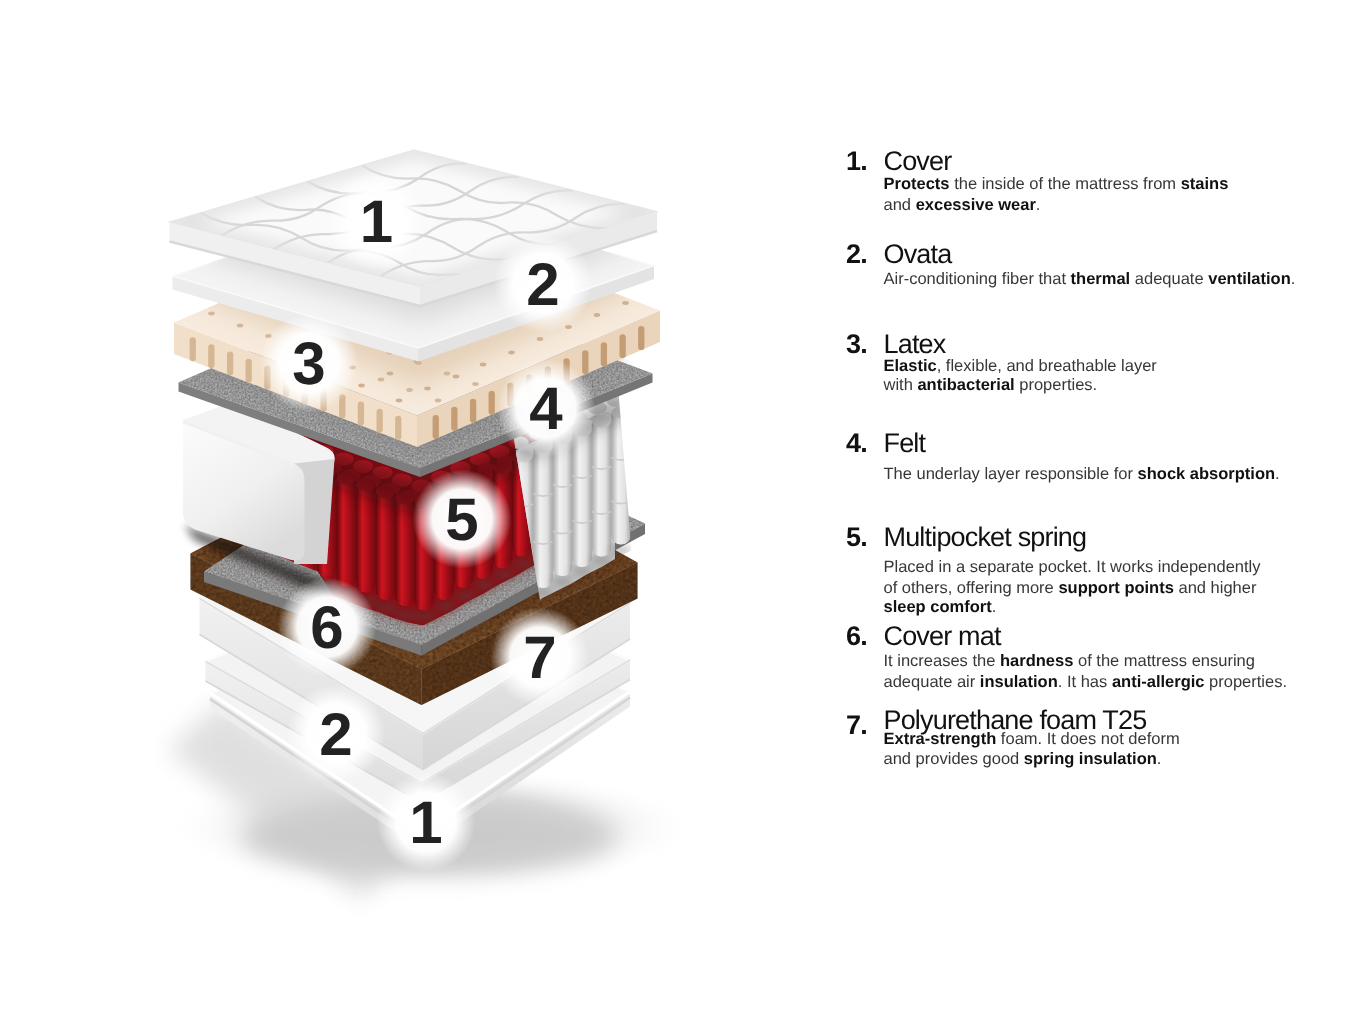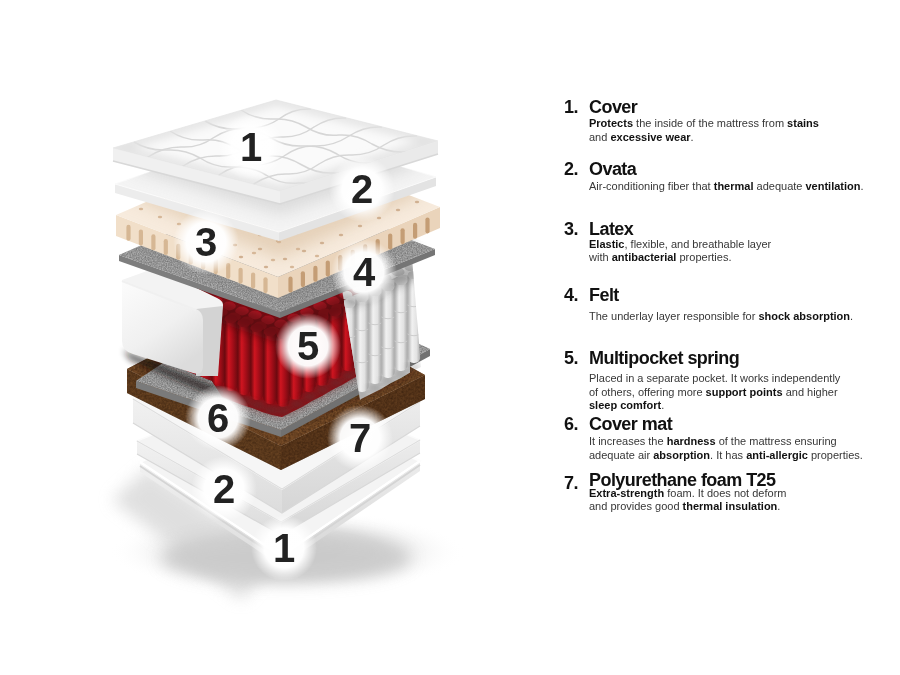--- a/index.html
+++ b/index.html
@@ -1,17 +1,17 @@
 <!DOCTYPE html>
 <html><head><meta charset="utf-8">
 <style>
 html,body{margin:0;padding:0;background:#fff;width:900px;height:675px;overflow:hidden}
 body{font-family:"Liberation Sans",sans-serif;position:relative}
 .num{position:absolute;left:564px;font-size:18px;font-weight:bold;color:#111;letter-spacing:-0.5px;line-height:20px}
-.hd{position:absolute;left:589px;font-size:18px;font-weight:bold;color:#111;letter-spacing:-0.55px;line-height:20px}
+.hd{position:absolute;left:589px;font-size:18px;font-weight:normal;color:#111;letter-spacing:-0.55px;line-height:20px}
 .bd{position:absolute;left:589px;font-size:11px;color:#373737;line-height:13.2px}
 .bd b{color:#111}
 </style></head>
 <body>
 
 <svg width="900" height="675" viewBox="0 0 900 675" style="position:absolute;left:0;top:0">
 <defs>
 <radialGradient id="glow">
         <stop offset="0%" stop-color="#fff"></stop>
         <stop offset="60%" stop-color="#fff" stop-opacity="0.97"></stop>
@@ -486,16 +486,16 @@
 <div class="num" style="top:284.9px">4.</div>
 <div class="hd" style="top:284.9px">Felt</div>
 <div class="bd" style="top:310px">The underlay layer responsible for <b>shock absorption</b>.</div>
 
 <div class="num" style="top:347.9px">5.</div>
 <div class="hd" style="top:347.9px">Multipocket spring</div>
 <div class="bd" style="top:372.4px">Placed in a separate pocket. It works independently<br>of others, offering more <b>support points</b> and higher<br><b>sleep comfort</b>.</div>
 
 <div class="num" style="top:414.3px">6.</div>
 <div class="hd" style="top:414.3px">Cover mat</div>
-<div class="bd" style="top:435.4px">It increases the <b>hardness</b> of the mattress ensuring<br>adequate air <b>absorption</b>. It has <b>anti-allergic</b> properties.</div>
+<div class="bd" style="top:435.4px">It increases the <b>hardness</b> of the mattress ensuring<br>adequate air <b>insulation</b>. It has <b>anti-allergic</b> properties.</div>
 
 <div class="num" style="top:472.9px">7.</div>
 <div class="hd" style="top:470px">Polyurethane foam T25</div>
-<div class="bd" style="top:487px"><b>Extra-strength</b> foam. It does not deform<br>and provides good <b>thermal insulation</b>.</div>
+<div class="bd" style="top:487px"><b>Extra-strength</b> foam. It does not deform<br>and provides good <b>spring insulation</b>.</div>
 </body></html>

